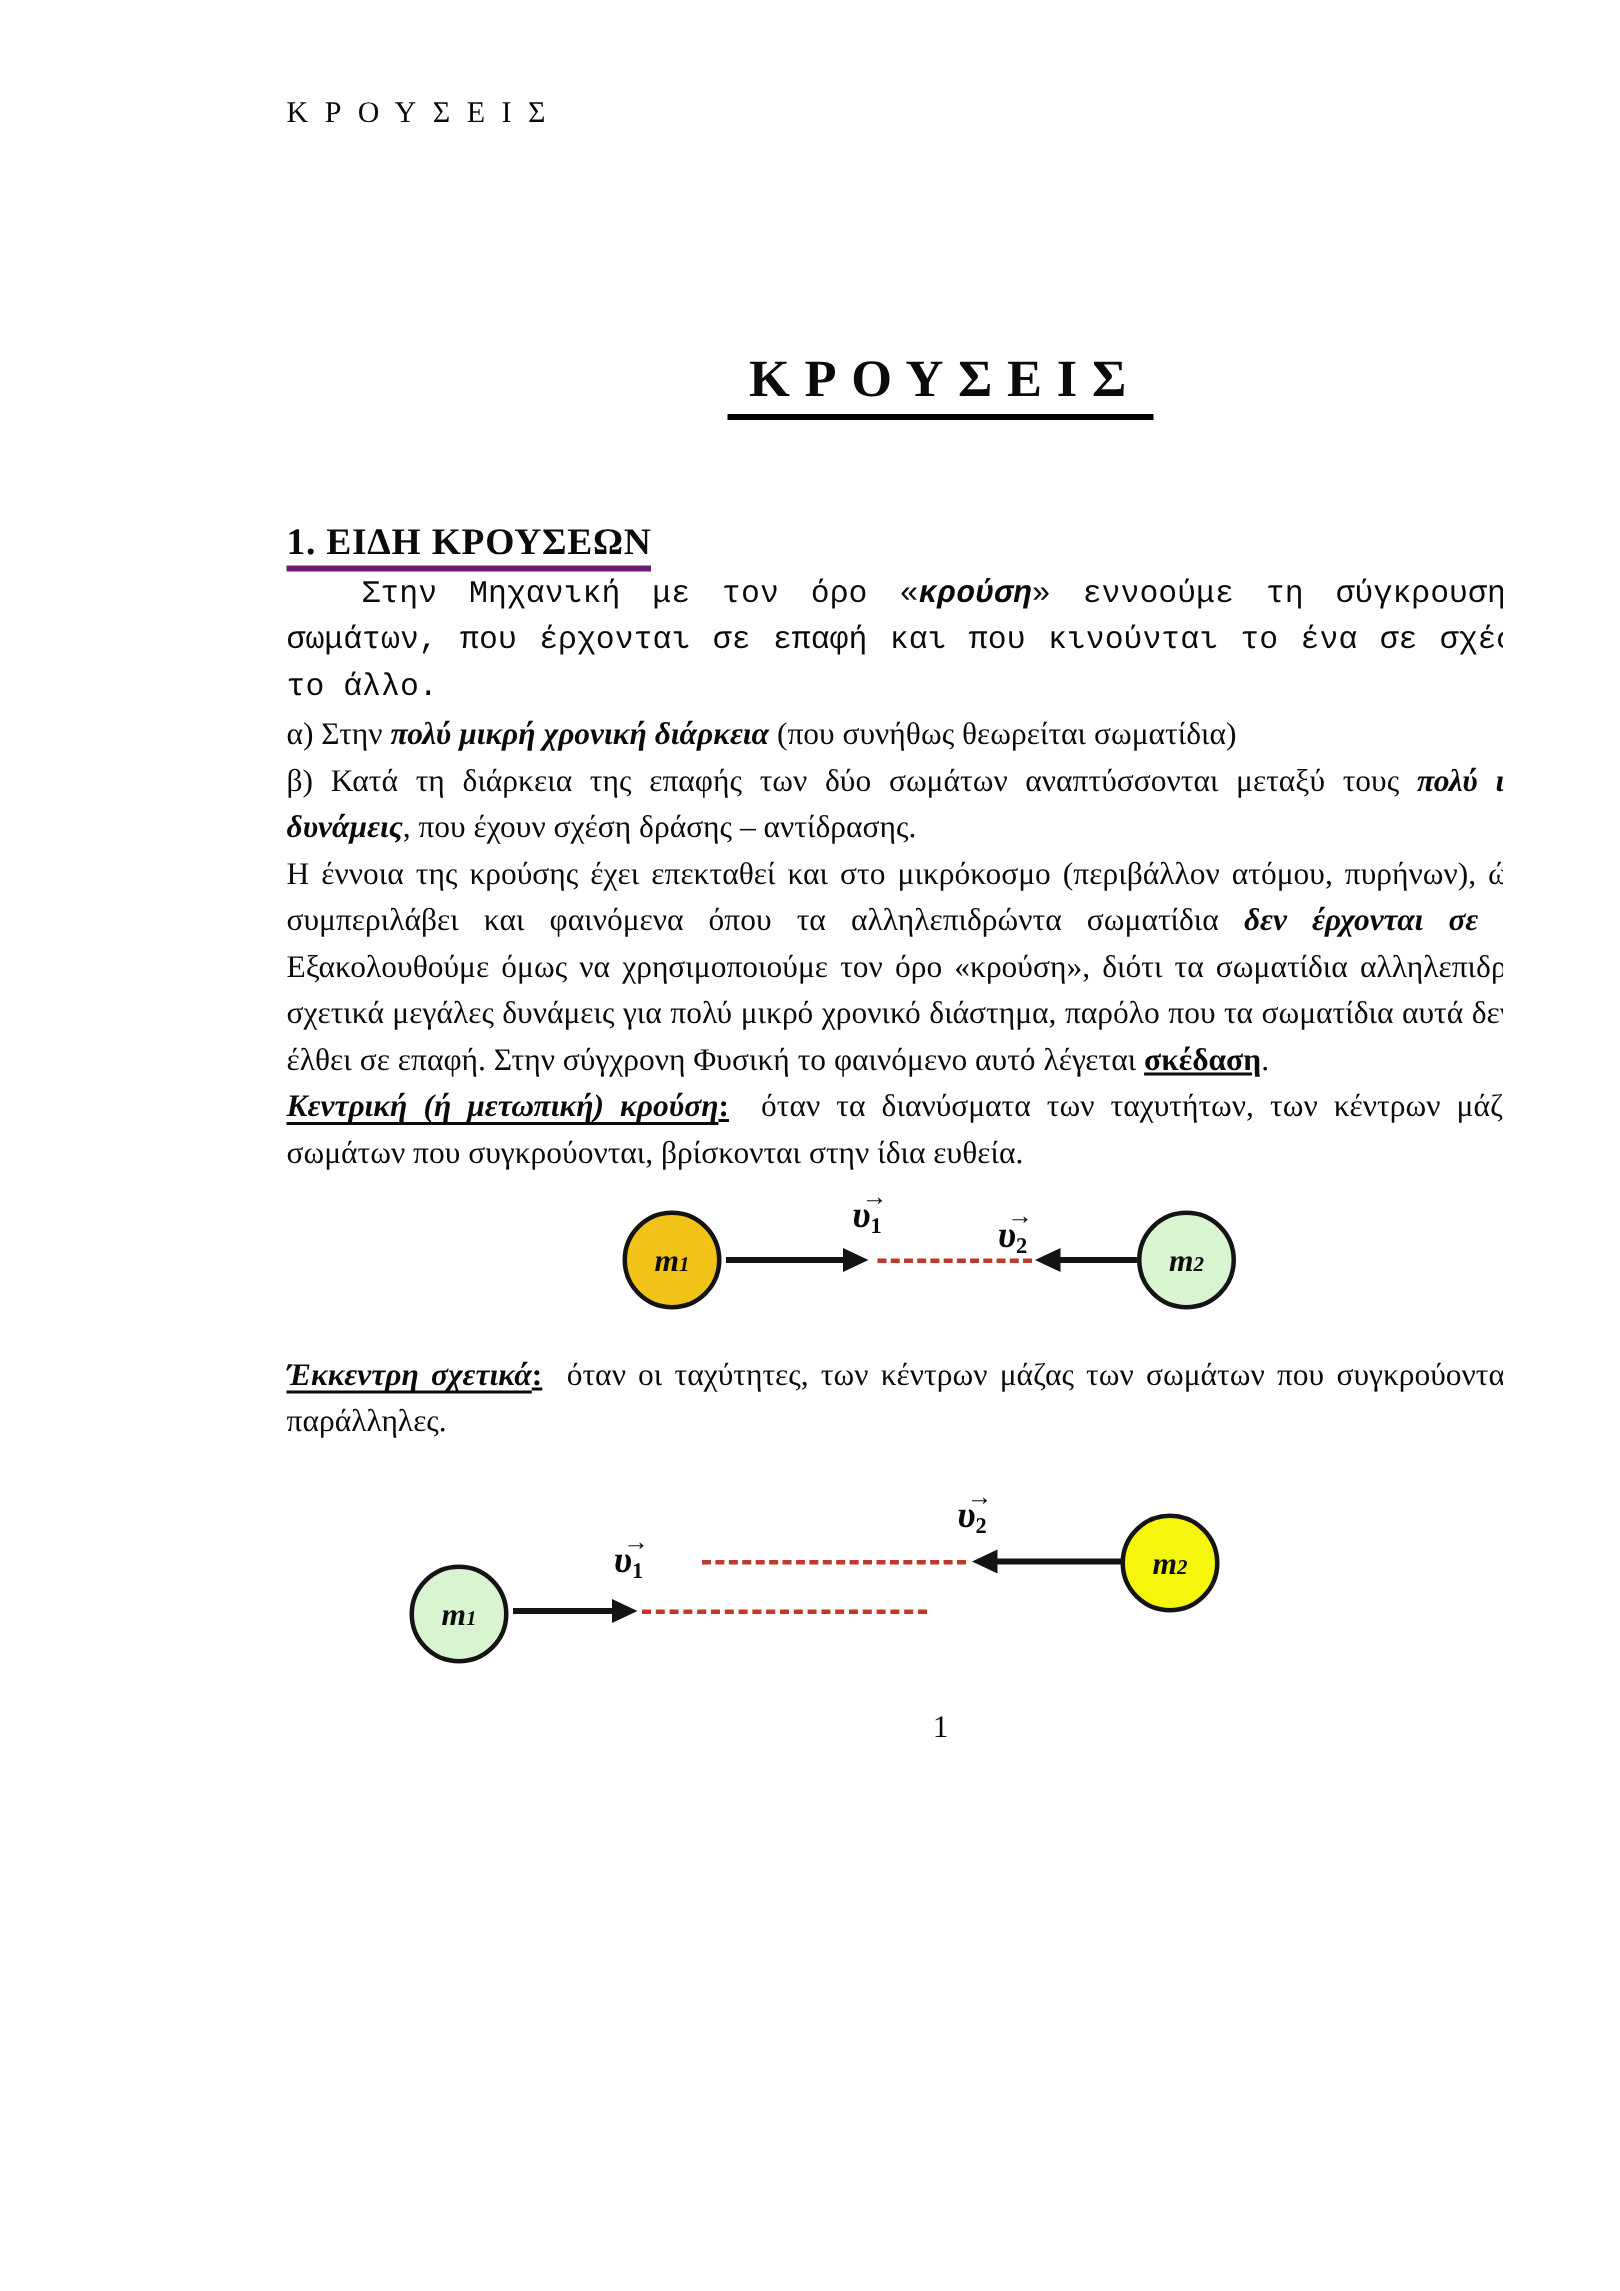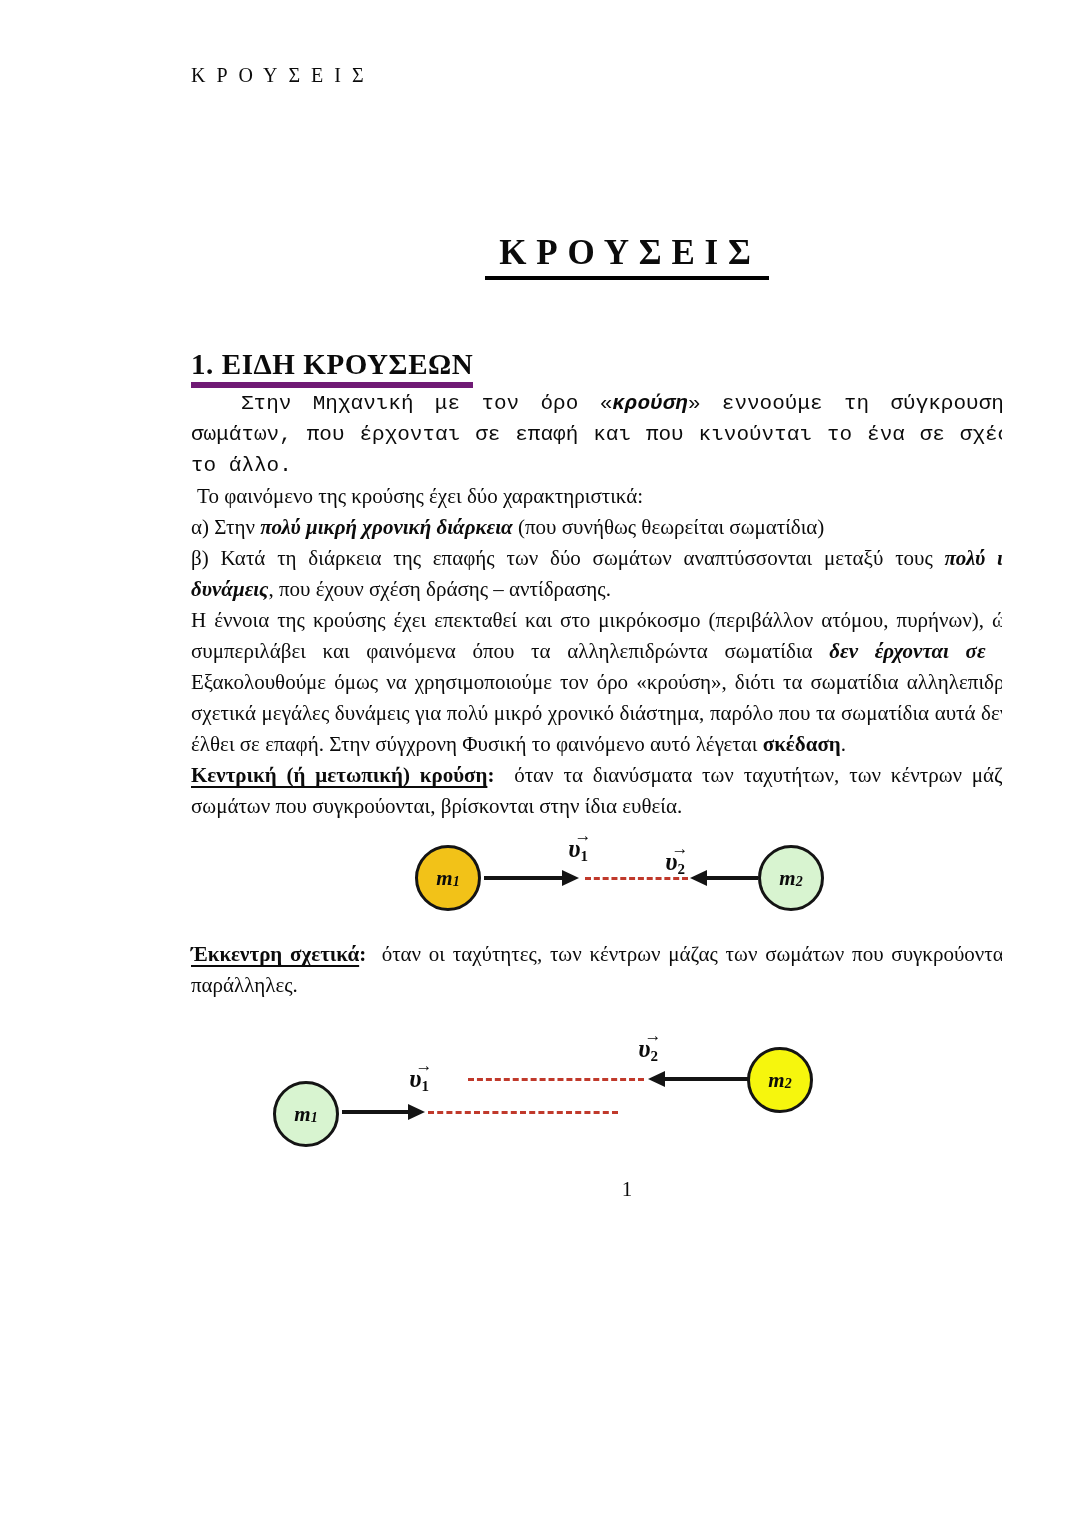--- a/index.html
+++ b/index.html
@@ -14,40 +14,40 @@
   .running-head {
     padding-top:64px; font-size:20px; letter-spacing:0.55em; font-weight:normal;
   }
   .doc-title-wrap { text-align:center; margin-top:146px; }
   .doc-title {
     display:inline-block; font-size:35px; font-weight:bold; letter-spacing:0.28em;
     border-bottom:4px solid #000; padding:0 8px 3px 14px; line-height:40px;
   }
   .sec-head-wrap { margin-top:68px; }
   .sec-head {
-    display:inline-block; font-size:29px; font-weight:bold;
-    border-bottom:6px solid #701a75; padding-bottom:1px; letter-spacing:0.02em;
+    display:inline-block; font-size:25px; font-weight:bold;
+    border-bottom:4px solid #701a75; padding-bottom:1px; letter-spacing:0.02em;
   }
 
   p.body {
     font-size:21px; line-height:31px; margin:0; text-align:justify;
   }
   .ind25 { text-indent:25px; }
   .ind50 { text-indent:50px;font-family:Liberation Mono, monospace; }
   .ind6  { text-indent:6px; }
   .mt6  { margin-top:6px; }
   .mt16 { margin-top:16px; }
   .mt18 { margin-top:18px; }
   .mt33 { margin-top:33px; }
   .mt19 { margin-top:19px; }
   .mt14 { margin-top:14px; }
   .bi { font-weight:bold; font-style:italic; }
-  .b  { font-weight:bold; }
+  .b  { font-weight:bold;text-decoration:underline; }
   .term {
-    font-weight:bold; text-decoration:underline;
+    font-weight:bold; font-style:italic; text-decoration:underline;
     text-decoration-thickness:2px; text-underline-offset:4px;
   }
 
   .diagram { position:relative; width:872px; }
   .d1 { height:112px; margin-top:5px; }
   .d2 { height:142px; margin-top:26px; }
 
   .ball {
     position:absolute; width:60px; height:60px; border:3px solid #141414;
     border-radius:50%; display:flex; align-items:center; justify-content:center;
@@ -80,21 +80,20 @@
       <span class="doc-title">ΚΡΟΥΣΕΙΣ</span>
     </div>
 
     <div class="sec-head-wrap">
       <span class="sec-head">1.  ΕΙΔΗ ΚΡΟΥΣΕΩΝ</span>
     </div>
 
 
     <p class="body ind50"><span>Στην Μηχανική με τον όρο «</span><span class="bi">κρούση</span><span>» εννοούμε τη σύγκρουση δύο σωμάτων, που έρχονται σε επαφή και που κινούνται το ένα σε σχέση με το άλλο.</span></p>
 
-    <p class="body ind6 mt16"><span>Το φαινόμενο της κρούσης έχει δύο χαρακτηριστικά:</span></p>
 
     <p class="body"><span>α) Στην </span><span class="bi">πολύ μικρή χρονική διάρκεια</span><span> (που συνήθως θεωρείται σωματίδια)</span></p>
 
     <p class="body"><span>β) Κατά τη διάρκεια της επαφής των δύο σωμάτων αναπτύσσονται μεταξύ τους </span><span class="bi">πολύ ισχυρές δυνάμεις</span><span>, που έχουν σχέση δράσης – αντίδρασης.</span></p>
 
     <p class="body mt18"><span>Η έννοια της κρούσης έχει επεκταθεί και στο μικρόκοσμο (περιβάλλον ατόμου, πυρήνων), ώστε να συμπεριλάβει και φαινόμενα όπου τα αλληλεπιδρώντα σωματίδια </span><span class="bi">δεν έρχονται σε επαφή</span><span>. Εξακολουθούμε όμως να χρησιμοποιούμε τον όρο «κρούση», διότι τα σωματίδια αλληλεπιδρούν με σχετικά μεγάλες δυνάμεις για πολύ μικρό χρονικό διάστημα, παρόλο που τα σωματίδια αυτά δεν έχουν έλθει σε επαφή. Στην σύγχρονη Φυσική το φαινόμενο αυτό λέγεται </span><span class="b">σκέδαση</span><span>.</span></p>
 
 
     <p class="body mt19"><span class="term">Κεντρική (ή μετωπική) κρούση</span><span class="b">:</span><span>&nbsp; όταν τα διανύσματα των ταχυτήτων, των κέντρων μάζας των σωμάτων που συγκρούονται, βρίσκονται στην ίδια ευθεία.</span></p>
 

